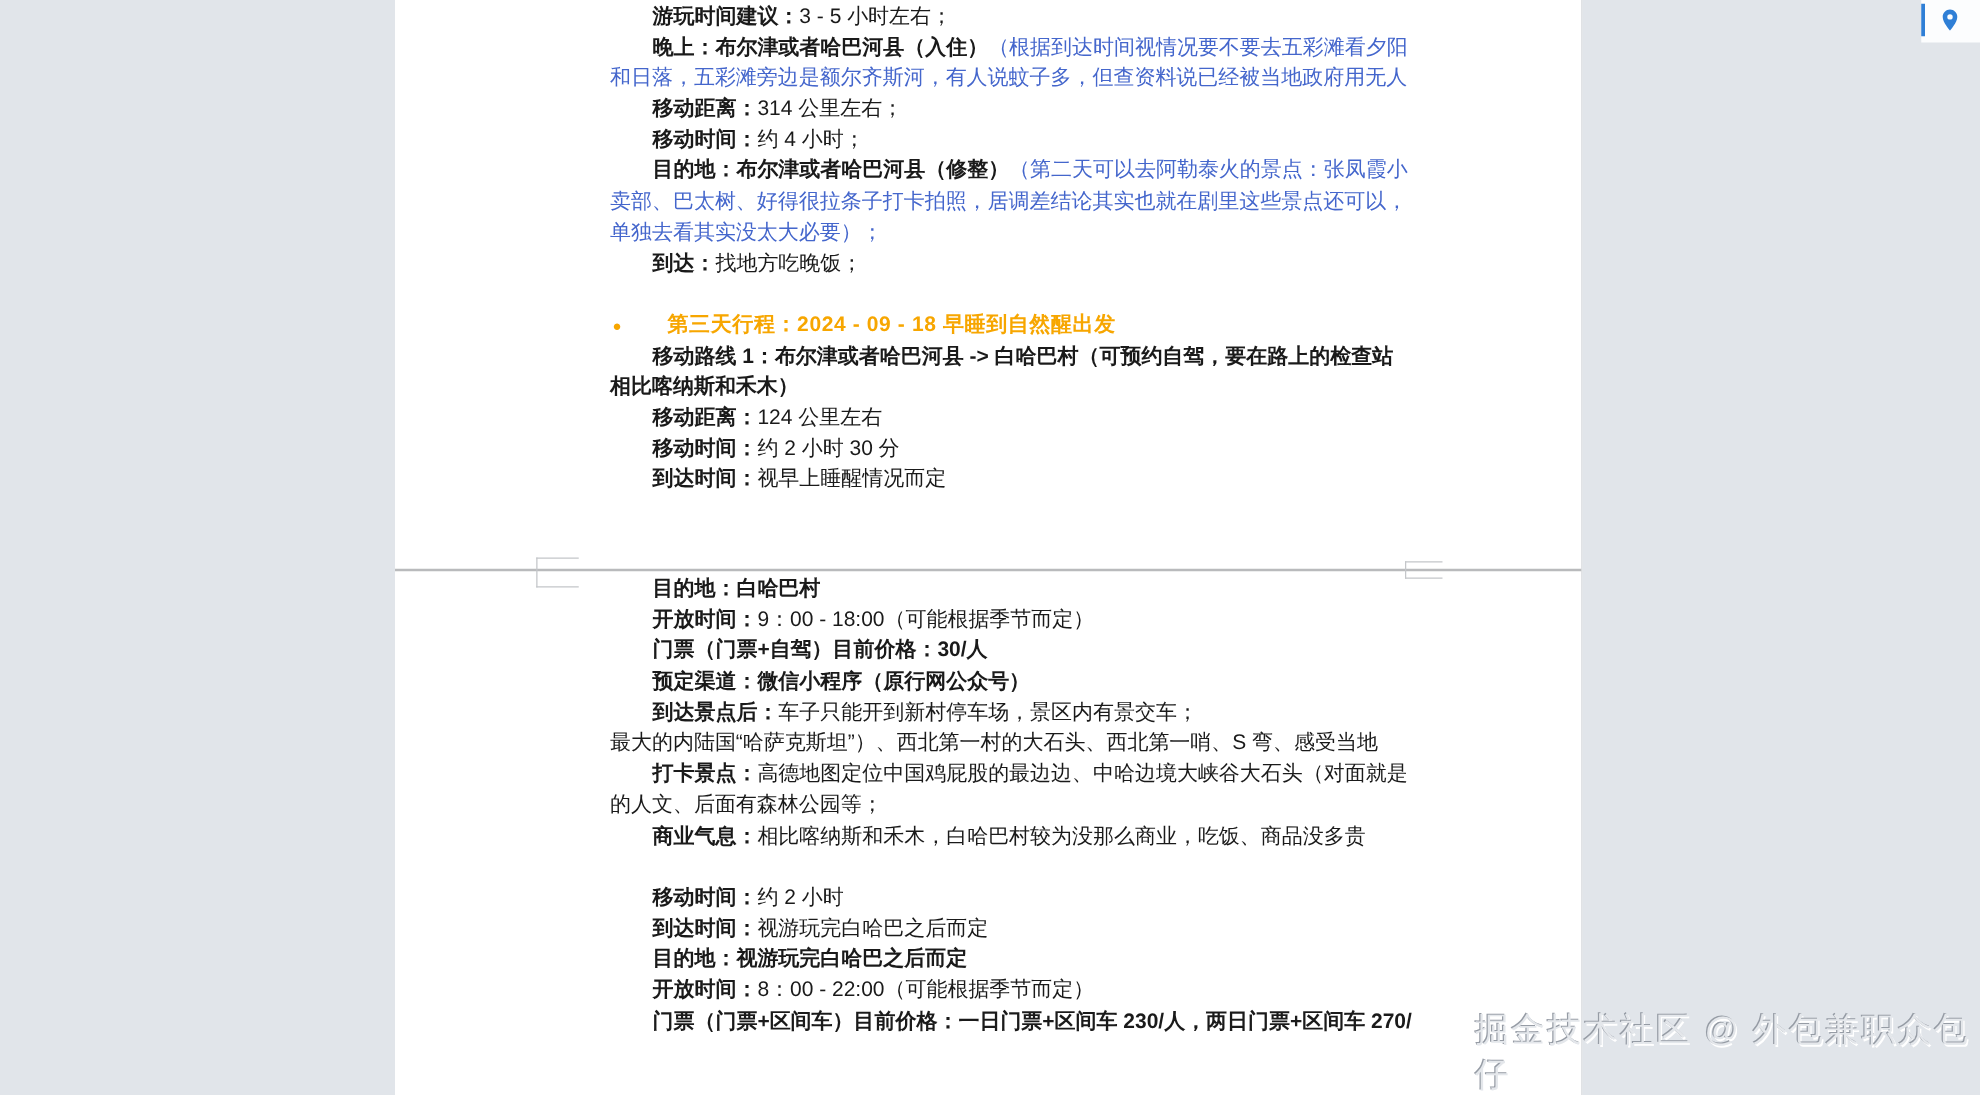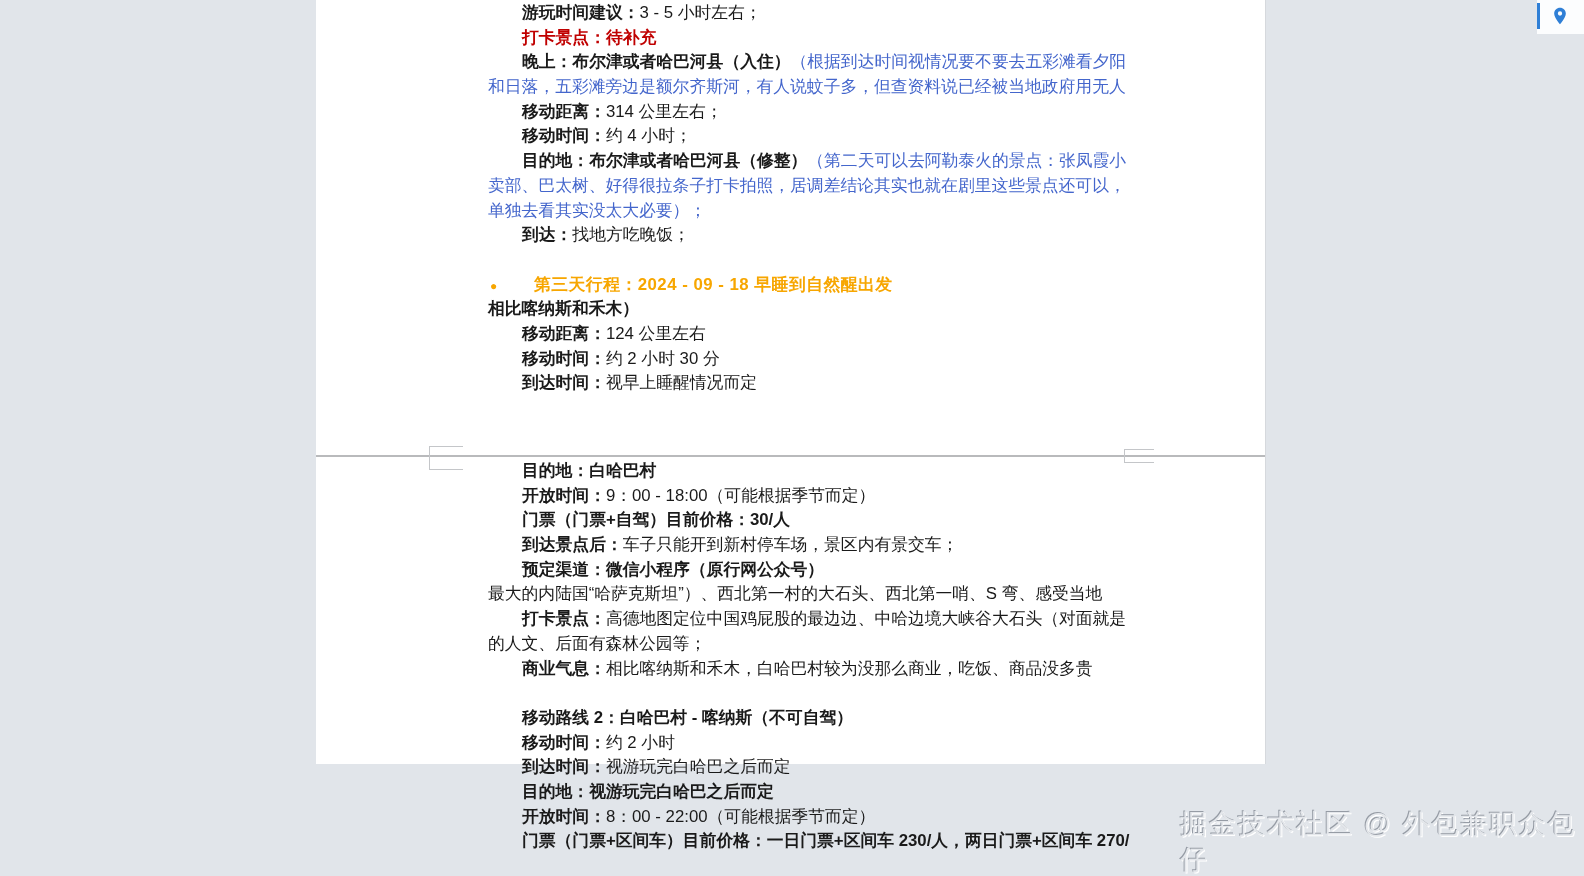--- a/index.html
+++ b/index.html
@@ -15,21 +15,21 @@
   }
   *{margin:0;padding:0;box-sizing:border-box;}
   html,body{width:1584px;height:876px;overflow:hidden;}
   body{
     background:var(--canvas);
     font-family:"Liberation Sans","DejaVu Sans",sans-serif;
     color:var(--text);
     position:relative;
   }
   .page{
-    position:absolute;left:316px;top:0;width:950px;height:764px;
+    position:absolute;left:316px;top:0;width:950px;height:876px;
     background:var(--page);
     border-right:1px solid #d6d9dd;
   }
   .page-separator{
     position:absolute;left:0;top:455px;width:100%;height:2px;
     background:var(--sep);
   }
   .crop-mark{position:absolute;border:0 solid #c4c6c9;}
   .crop-left{
     left:113px;top:446px;width:34px;height:24px;
@@ -80,48 +80,47 @@
 </style>
 </head>
 <body>
 
 <div class="page">
   <div class="page-separator"></div>
   <div class="crop-mark crop-left"></div>
   <div class="crop-mark crop-right"></div>
   <div class="text-col col1">
       <div class="doc-line indent"><span class="seg-bold">游玩时间建议：</span><span class="seg-normal">3 - 5 小时左右；</span></div>
-      <div class="doc-line indent"><span class="seg-red">打卡景点：待补充</span></div>
       <div class="doc-line indent"><span class="seg-bold">晚上：布尔津或者哈巴河县</span><span class="seg-bold">（入住）</span><span class="seg-blue">（根据到达时间视情况要不要去五彩滩看夕阳</span></div>
       <div class="doc-line flush"><span class="seg-blue">和日落，五彩滩旁边是额尔齐斯河，有人说蚊子多，但查资料说已经被当地政府用无人</span></div>
       <div class="doc-line indent"><span class="seg-bold">移动距离：</span><span class="seg-normal">314 公里左右；</span></div>
       <div class="doc-line indent"><span class="seg-bold">移动时间：</span><span class="seg-normal">约 4 小时；</span></div>
       <div class="doc-line indent"><span class="seg-bold">目的地：布尔津或者哈巴河县（修整）</span><span class="seg-blue">（第二天可以去阿勒泰火的景点：张凤霞小</span></div>
       <div class="doc-line flush"><span class="seg-blue">卖部、巴太树、好得很拉条子打卡拍照，居调差结论其实也就在剧里这些景点还可以，</span></div>
       <div class="doc-line flush"><span class="seg-blue">单独去看其实没太大必要）；</span></div>
       <div class="doc-line indent"><span class="seg-bold">到达：</span><span class="seg-normal">找地方吃晚饭；</span></div>
       <div class="doc-line blank"></div>
       <div class="doc-line heading"><span class="bullet">●</span><span class="seg-orange">第三天行程：2024 - 09 - 18  早睡到自然醒出发</span></div>
+      <div class="doc-line indent"><span class="seg-bold">移动路线 1：布尔津或者哈巴河县 -&gt; 白哈巴村（可预约自驾，要在路上的检查站</span></div>
       <div class="doc-line flush"><span class="seg-bold">相比喀纳斯和禾木）</span></div>
       <div class="doc-line indent"><span class="seg-bold">移动距离：</span><span class="seg-normal">124 公里左右</span></div>
       <div class="doc-line indent"><span class="seg-bold">移动时间：</span><span class="seg-normal">约 2 小时 30 分</span></div>
       <div class="doc-line indent"><span class="seg-bold">到达时间：</span><span class="seg-normal">视早上睡醒情况而定</span></div>
     </div>
   <div class="text-col col2">
       <div class="doc-line indent"><span class="seg-bold">目的地：白哈巴村</span></div>
       <div class="doc-line indent"><span class="seg-bold">开放时间：</span><span class="seg-normal">9：00 - 18:00（可能根据季节而定）</span></div>
       <div class="doc-line indent"><span class="seg-bold">门票（门票+自驾）目前价格：30/人</span></div>
+      <div class="doc-line indent"><span class="seg-bold">预定渠道：微信小程序（原行网公众号）</span></div>
       <div class="doc-line indent"><span class="seg-bold">到达景点后：</span><span class="seg-normal">车子只能开到新村停车场，景区内有景交车；</span></div>
-      <div class="doc-line indent"><span class="seg-bold">预定渠道：微信小程序（原行网公众号）</span></div>
       <div class="doc-line flush"><span class="seg-normal">最大的内陆国“哈萨克斯坦”）、西北第一村的大石头、西北第一哨、S 弯、感受当地</span></div>
       <div class="doc-line indent"><span class="seg-bold">打卡景点：</span><span class="seg-normal">高德地图定位中国鸡屁股的最边边、中哈边境大峡谷大石头（对面就是</span></div>
       <div class="doc-line flush"><span class="seg-normal">的人文、后面有森林公园等；</span></div>
       <div class="doc-line indent"><span class="seg-bold">商业气息：</span><span class="seg-normal">相比喀纳斯和禾木，白哈巴村较为没那么商业，吃饭、商品没多贵</span></div>
       <div class="doc-line blank"></div>
-      <div class="doc-line indent"><span class="seg-bold">移动路线 2：白哈巴村 - 喀纳斯（不可自驾）</span></div>
       <div class="doc-line indent"><span class="seg-bold">移动时间：</span><span class="seg-normal">约 2 小时</span></div>
       <div class="doc-line indent"><span class="seg-bold">到达时间：</span><span class="seg-normal">视游玩完白哈巴之后而定</span></div>
       <div class="doc-line indent"><span class="seg-bold">目的地：视游玩完白哈巴之后而定</span></div>
       <div class="doc-line indent"><span class="seg-bold">开放时间：</span><span class="seg-normal">8：00 - 22:00（可能根据季节而定）</span></div>
       <div class="doc-line indent"><span class="seg-bold">门票（门票+区间车）目前价格：一日门票+区间车 230/人，两日门票+区间车 270/</span></div>
     </div>
 </div>
 
 <div class="watermark">掘金技术社区 @ 外包兼职众包仔</div>
 

